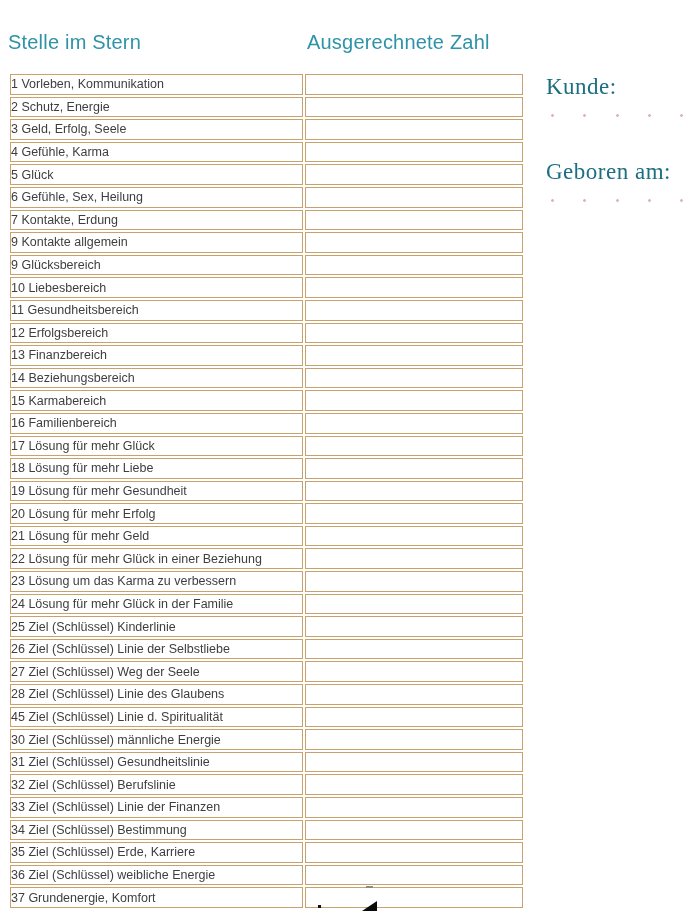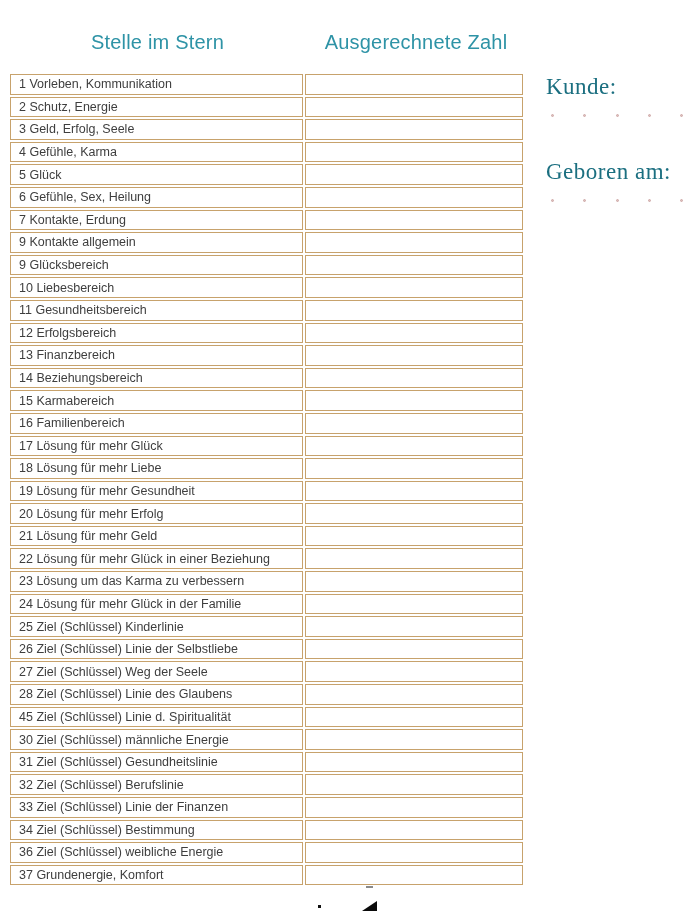--- a/index.html
+++ b/index.html
@@ -14,21 +14,21 @@
   body{
     position:relative;
     background:#ffffff;
     font-family:"Liberation Sans", sans-serif;
     overflow:hidden;
   }
   .col-header{
     position:absolute;
     top:31px;
     height:26px;
-    text-align:center;
+    text-align:left;
     font-size:20px;
     color:var(--header-teal);
     letter-spacing:0.2px;
   }
   .h1{left:8px;width:299px;}
   .h2{left:307px;width:218px;}
 
   table.grid{
     position:absolute;
     left:8px;
@@ -41,21 +41,21 @@
   table.grid td{
     border:1px solid var(--tan);
     height:20.6px;
     background:#ffffff;
     overflow:hidden;
   }
   td.label-cell{
     width:293px;
     font-size:12.5px;
     color:var(--cell-text);
-    padding-left:8px;
+    padding-left:0;
     white-space:nowrap;
   }
   td.value-cell{
     font-size:12.5px;
     color:var(--cell-text);
     padding-left:4px;
   }
 
   .serif-label{
     position:absolute;
@@ -254,20 +254,24 @@
       </tr>
       <tr>
         <td class="label-cell">33 Ziel (Schlüssel) Linie der Finanzen</td>
         <td class="value-cell"></td>
       </tr>
       <tr>
         <td class="label-cell">34 Ziel (Schlüssel) Bestimmung</td>
         <td class="value-cell"></td>
       </tr>
       <tr>
+        <td class="label-cell">35 Ziel (Schlüssel) Erde, Karriere</td>
+        <td class="value-cell"></td>
+      </tr>
+      <tr>
         <td class="label-cell">36 Ziel (Schlüssel) weibliche Energie</td>
         <td class="value-cell"></td>
       </tr>
       <tr>
         <td class="label-cell">37 Grundenergie, Komfort</td>
         <td class="value-cell"></td>
       </tr>
     </tbody>
 </table>
 

